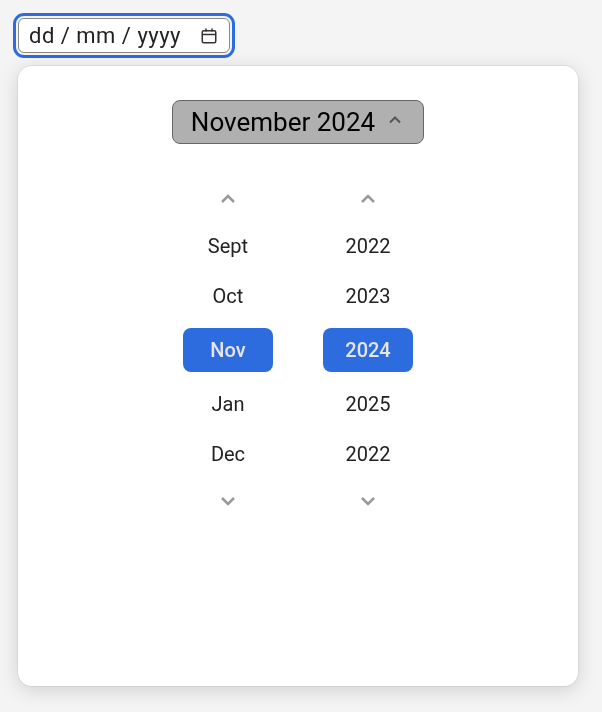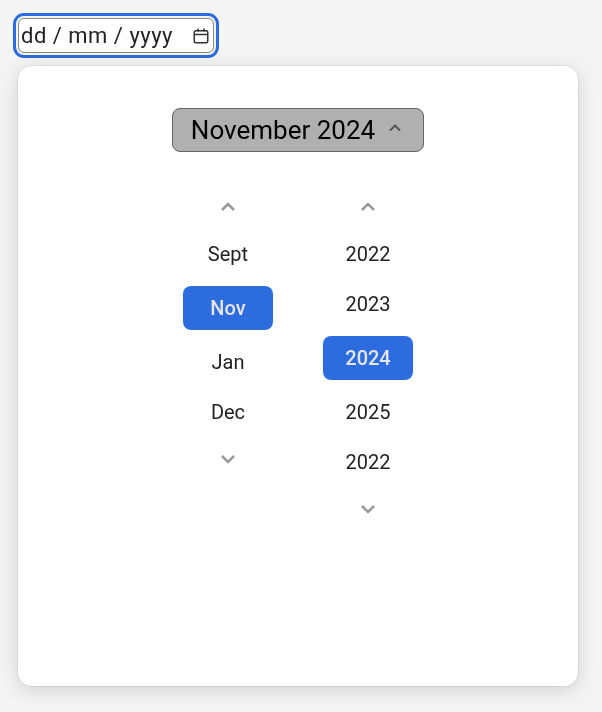--- a/index.html
+++ b/index.html
@@ -14,21 +14,21 @@
       height: 712px;
       position: relative;
       padding: 18px;
     }
     .date-input {
       display: inline-flex;
       align-items: center;
       background: #fff;
       border: 1px solid #888;
       border-radius: 6px;
-      padding: 4px 2px;
+      padding: 4px 10px;
       font-size: 22px;
       color: #222;
       outline: 3px solid #2d6cdf;
       outline-offset: 2px;
       gap: 18px;
     }
     .date-input span {
       letter-spacing: 0.5px;
     }
     .cal-icon {
@@ -48,21 +48,21 @@
       background: #fff;
       border-radius: 14px;
       box-shadow: 0 4px 20px rgba(0,0,0,0.15), 0 0 0 1px rgba(0,0,0,0.05);
       padding-top: 30px;
     }
     .header-btn {
       display: flex;
       align-items: center;
       justify-content: center;
       gap: 10px;
-      margin: 12px auto;
+      margin: 4px auto;
       background: #b0b0b0;
       border: 1px solid #666;
       border-radius: 8px;
       padding: 6px 18px;
       width: fit-content;
       cursor: pointer;
     }
     .header-btn-text {
       font-size: 26px;
       color: #000;
@@ -136,20 +136,21 @@
   </div>
 
   <div class="picker-area">
     <div class="picker-col">
       <div class="chevron-btn">
         <svg width="24" height="24" viewBox="0 0 24 24" fill="none" stroke="currentColor" stroke-width="2.5">
           <polyline points="6 15 12 9 18 15"></polyline>
         </svg>
       </div>
       <div class="picker-item">Sept</div>
+      <div class="picker-item">Oct</div>
       <div class="picker-item selected">Nov</div>
       <div class="picker-item">Jan</div>
       <div class="picker-item">Dec</div>
       <div class="chevron-btn">
         <svg width="24" height="24" viewBox="0 0 24 24" fill="none" stroke="currentColor" stroke-width="2.5">
           <polyline points="6 9 12 15 18 9"></polyline>
         </svg>
       </div>
     </div>
 

